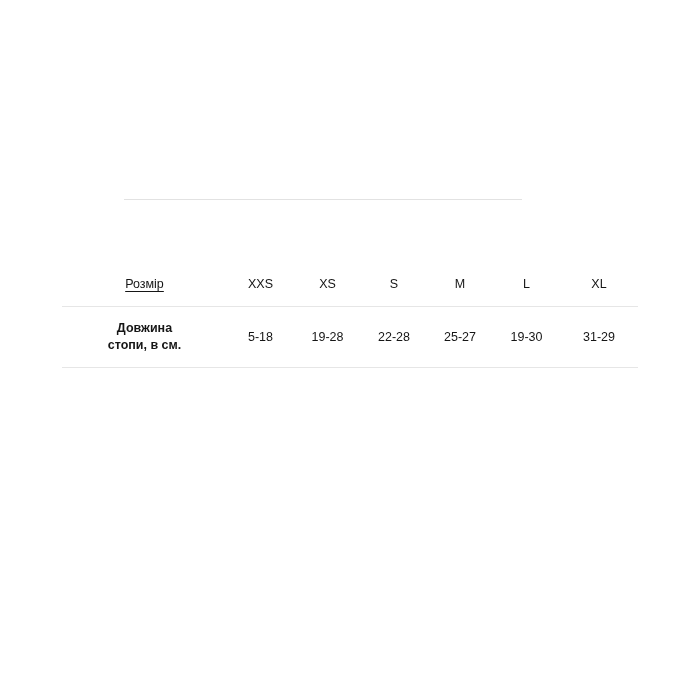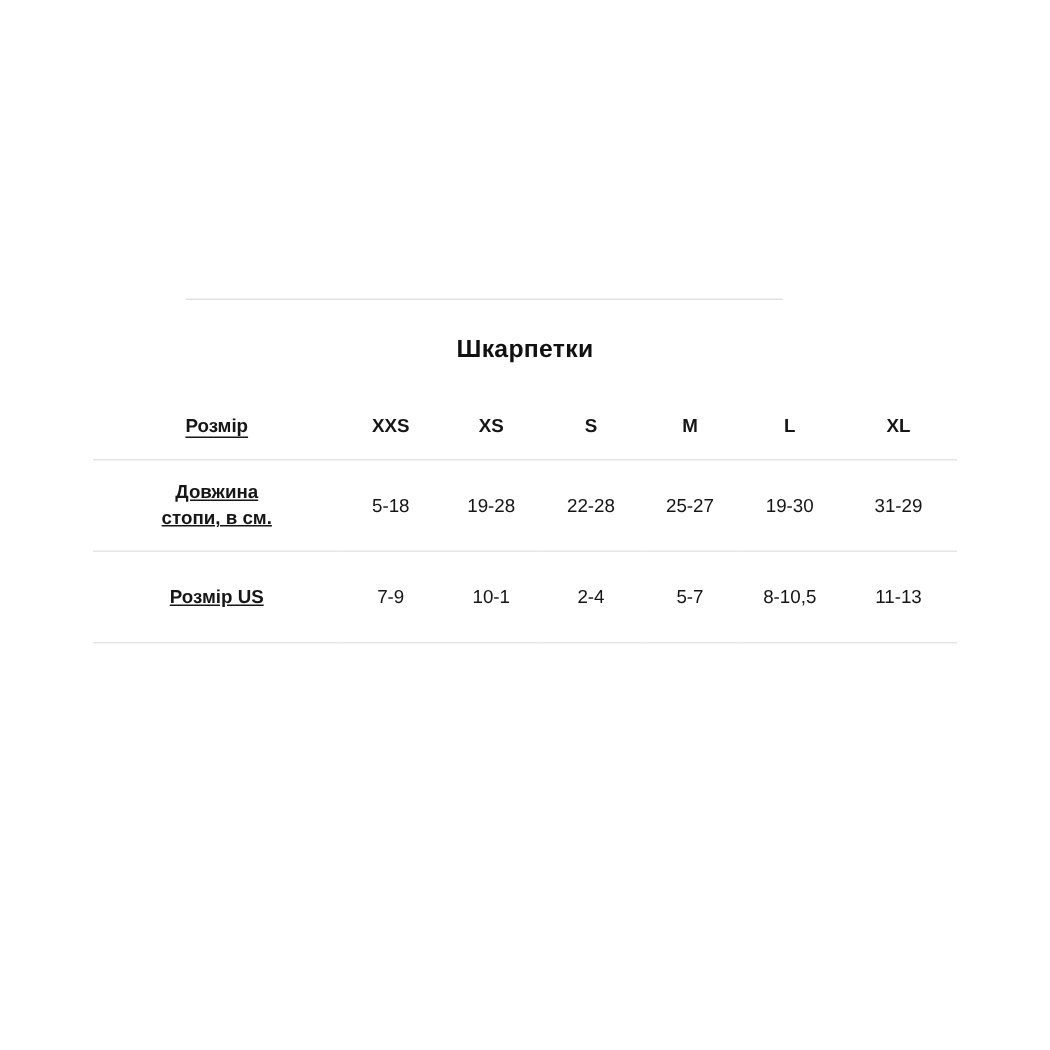--- a/index.html
+++ b/index.html
@@ -71,21 +71,21 @@
   col.c0 { width: 165px; }
   col.c1 { width: 67px; }
   col.c2 { width: 67px; }
   col.c3 { width: 66px; }
   col.c4 { width: 66px; }
   col.c5 { width: 67px; }
   col.c6 { width: 78px; }
 
   thead th {
     height: 44px;
-    font-weight: bold;
+    font-weight: normal;
     font-size: 12.5px;
   }
 
   thead th.head-first {
     text-decoration: underline;
     text-underline-offset: 3px;
   }
 
   tbody tr {
     border-top: 1px solid #e6e6e6;
@@ -97,35 +97,33 @@
 
   tbody tr:last-child {
     border-bottom: 1px solid #e6e6e6;
   }
 
   td.row-label {
     font-weight: bold;
     font-size: 12.5px;
     line-height: 17px;
     color: #111111;
-    text-decoration: underline;
   }
 
   td.row-label .l2 {
     display: block;
   }
 </style>
 </head>
 <body>
 
 <div class="page">
 
   <div class="top-rule"></div>
 
-  <div class="title">Шкарпетки</div>
 
   <div class="table-wrap">
     <table class="size-table">
       <colgroup>
         <col class="c0">
           <col class="c1">
           <col class="c2">
           <col class="c3">
           <col class="c4">
           <col class="c5">
@@ -148,28 +146,17 @@
             <span>Довжина</span>
             <span class="l2">стопи, в см.</span>
           </td>
           <td>5-18</td>
           <td>19-28</td>
           <td>22-28</td>
           <td>25-27</td>
           <td>19-30</td>
           <td>31-29</td>
         </tr>
-        <tr>
-          <td class="row-label">
-            <span>Розмір US</span>
-          </td>
-          <td>7-9</td>
-          <td>10-1</td>
-          <td>2-4</td>
-          <td>5-7</td>
-          <td>8-10,5</td>
-          <td>11-13</td>
-        </tr>
       </tbody>
     </table>
   </div>
 
 </div>
 
 </body></html>

